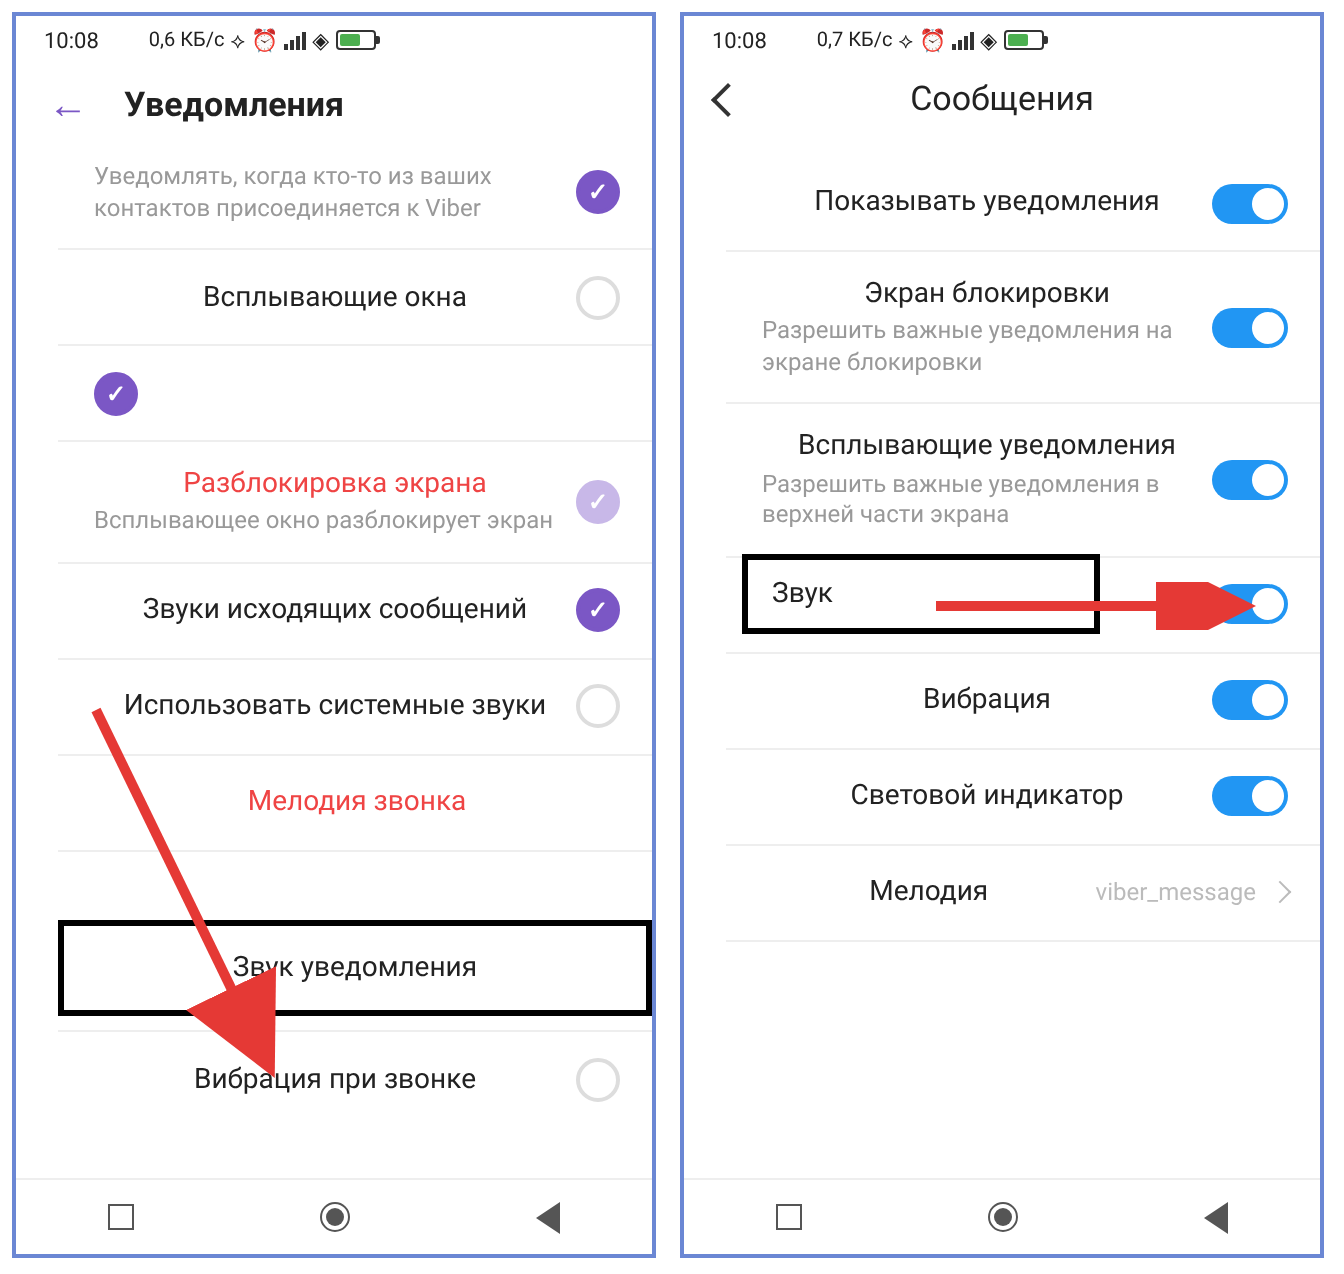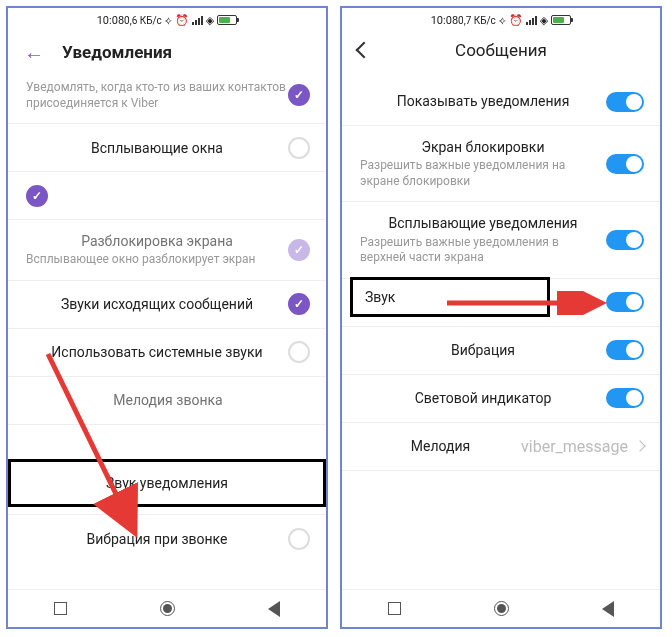--- a/index.html
+++ b/index.html
@@ -1,46 +1,46 @@
 <!DOCTYPE html>
 <html><head>
 <meta charset="utf-8">
 <style>
 * { margin: 0; padding: 0; box-sizing: border-box; }
 body { background: #fff; font-family: -apple-system, Roboto, sans-serif; display: flex; gap: 12px; padding: 6px; }
 .phone { width: 322px; height: 623px; border: 2px solid #6b87d4; background: #fff; position: relative; display: flex; flex-direction: column; overflow: hidden; }
-.status-bar { display: flex; justify-content: center; align-items: center; padding: 4px 14px 2px; font-size: 11px; color: #222; height: 22px; }
+.status-bar { display: flex; justify-content: flex-start; align-items: center; padding: 4px 14px 2px; font-size: 11px; color: #222; height: 22px; gap: 25px; }
 .status-right { display: flex; align-items: center; gap: 3px; font-size: 10px; }
 .battery-icon { width: 20px; height: 10px; border: 1px solid #333; border-radius: 2px; position: relative; display: inline-block; }
 .battery-icon::after { content: ''; position: absolute; right: -3px; top: 2px; width: 2px; height: 4px; background: #333; border-radius: 0 1px 1px 0; }
 .battery-fill { position: absolute; left: 1px; top: 1px; bottom: 1px; width: 60%; background: #4caf50; border-radius: 1px; }
 .signal-icon { display: inline-flex; align-items: flex-end; gap: 1px; height: 10px; }
 .signal-bar { width: 2px; background: #333; }
 .signal-bar:nth-child(1){height:3px}.signal-bar:nth-child(2){height:5px}.signal-bar:nth-child(3){height:7px}.signal-bar:nth-child(4){height:9px}
 .wifi-icon, .bt-icon, .alarm-icon { font-size: 11px; }
 .header { display: flex; align-items: center; padding: 10px 16px; gap: 18px; }
 .back-arrow { font-size: 20px; color: #7b57c5; cursor: pointer; }
 .back-chevron { width: 12px; height: 12px; border-left: 2px solid #333; border-bottom: 2px solid #333; transform: rotate(45deg); cursor: pointer; }
 .header-title { font-size: 17px; color: #222; font-weight: 700; }
 .header-title.bold { font-weight: 400; flex: 1; text-align: center; margin-right: 30px; }
-.content { flex: 1; overflow: hidden; position: relative; }
+.content { flex: 1; overflow: hidden; position: relative; padding-left: 21px; }
 .item { display: flex; align-items: center; padding: 12px 16px 12px 18px; border-bottom: 1px solid #eee; min-height: 48px; }
 .item.no-border { border-bottom: none; }
 .item-text { flex: 1; min-width: 0; }
 .item-title { font-size: 14px; color: #222; line-height: 1.3; text-align: center; }
-.item-title.disabled { color: #737373; }
+.item-title.disabled { color: #ef4444; }
 .item-sub { font-size: 12px; color: #999; line-height: 1.3; margin-top: 2px; }
 .radio { width: 22px; height: 22px; border-radius: 50%; border: 2px solid #ddd; flex-shrink: 0; position: relative; }
 .radio.checked { background: #7b57c5; border-color: #7b57c5; }
 .radio.checked::after { content: '✓'; color: #fff; position: absolute; top: 50%; left: 50%; transform: translate(-50%,-50%); font-size: 12px; font-weight: bold; }
 .radio.checked.faded { background: #c8b8e8; border-color: #c8b8e8; }
 .toggle { width: 38px; height: 20px; border-radius: 10px; background: #2196f3; position: relative; flex-shrink: 0; }
 .toggle::after { content: ''; position: absolute; right: 2px; top: 2px; width: 16px; height: 16px; background: #fff; border-radius: 50%; }
 .chevron-right { width: 8px; height: 8px; border-right: 1.5px solid #bbb; border-top: 1.5px solid #bbb; transform: rotate(45deg); margin-left: 8px; flex-shrink: 0; }
-.value-text { font-size: 16px; color: #bbb; }
+.value-text { font-size: 12px; color: #bbb; }
 .nav-bar { height: 38px; display: flex; justify-content: space-around; align-items: center; border-top: 1px solid #eee; }
 .nav-square { width: 13px; height: 13px; border: 1.5px solid #555; }
 .nav-circle { width: 15px; height: 15px; border: 1.5px solid #555; border-radius: 50%; position: relative; }
 .nav-circle::after { content:''; position:absolute; inset:2px; background:#555; border-radius:50%; }
 .nav-triangle { width: 0; height: 0; border-top: 8px solid transparent; border-bottom: 8px solid transparent; border-right: 12px solid #555; }
 .highlight-box { border: 3px solid #000000; padding: 12px 16px; margin: 0; display:flex; align-items:center; min-height: 48px; }
 .highlight-box.sound { position: absolute; left: 8px; right: 110px; }
 .red-arrow-svg { position: absolute; pointer-events: none; z-index: 10; }
 </style>
 </head>

